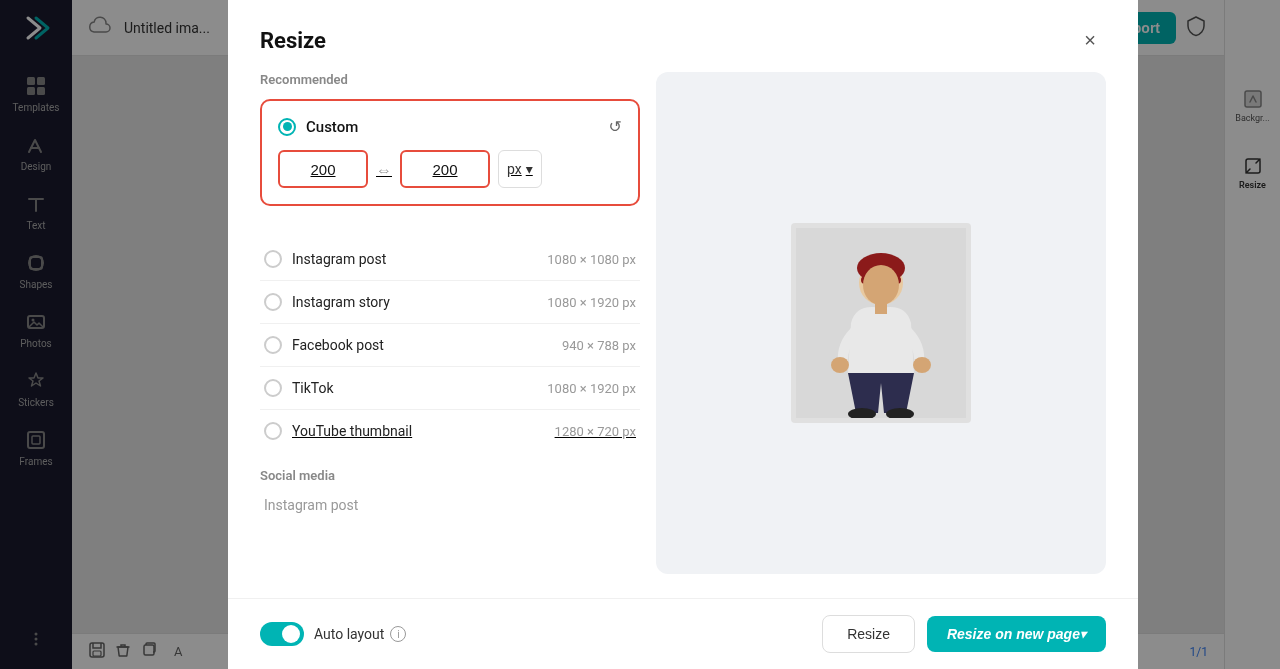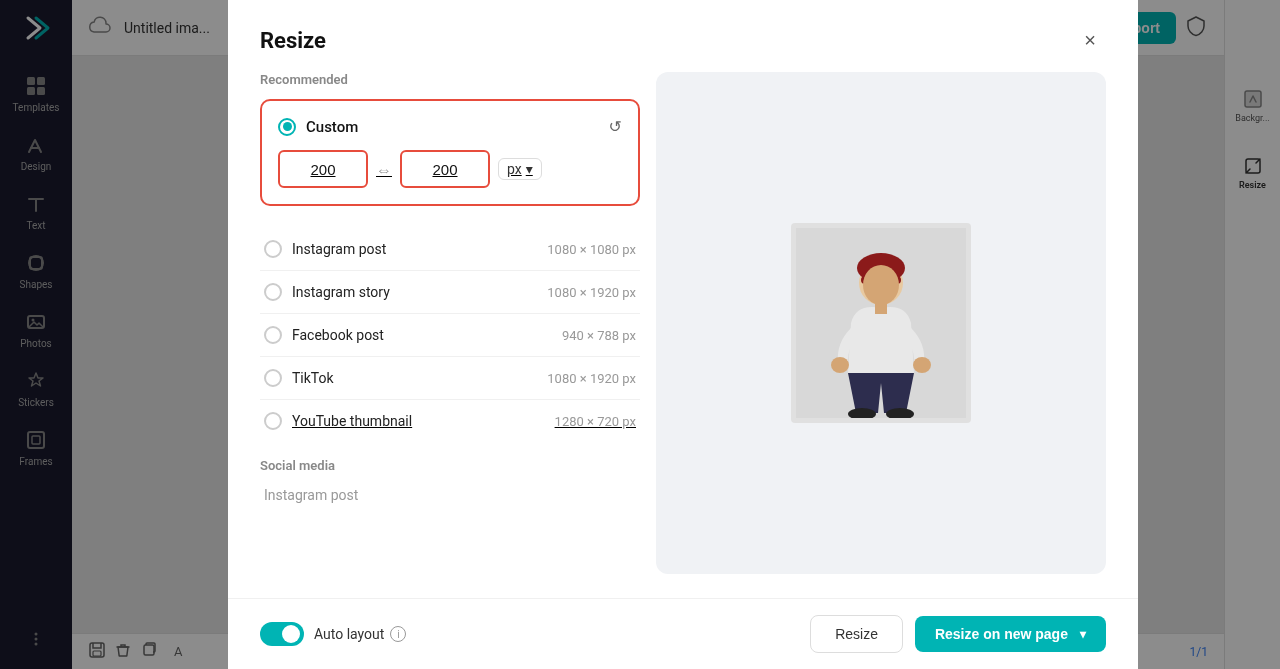--- a/index.html
+++ b/index.html
@@ -221,21 +221,21 @@
       font-weight: 600;
       color: #888;
       margin-bottom: 12px;
     }
 
     
     .custom-option {
       border: 2px solid #e74c3c;
       border-radius: 10px;
       padding: 16px;
-      margin-bottom: 22px;
+      margin-bottom: 32px;
       background: #fff;
     }
 
     .custom-option-header {
       display: flex;
       align-items: center;
       justify-content: space-between;
       margin-bottom: 14px;
     }
 
@@ -299,21 +299,21 @@
       outline: none;
       padding: 0 8px;
     }
 
     .dim-separator {
       font-size: 16px;
       color: #888;
     }
 
     .unit-select {
-      height: 22px;
+      height: 38px;
       border: 1px solid #ddd;
       border-radius: 6px;
       padding: 0 8px;
       font-size: 14px;
       color: #333;
       background: #fff;
       cursor: pointer;
       display: flex;
       align-items: center;
       gap: 4px;
@@ -470,21 +470,22 @@
       background: #00b4b4;
       border: none;
       border-radius: 8px;
       padding: 10px 20px;
       font-size: 14px;
       font-weight: 600;
       color: #fff;
       cursor: pointer;
       display: flex;
       align-items: center;
-      gap: 12px;
+      gap: 0;
+      font-style: italic;
     }
 
     .chevron-down {
       font-size: 12px;
     }
 
     
     .status-bar {
       position: absolute;
       bottom: 0;

